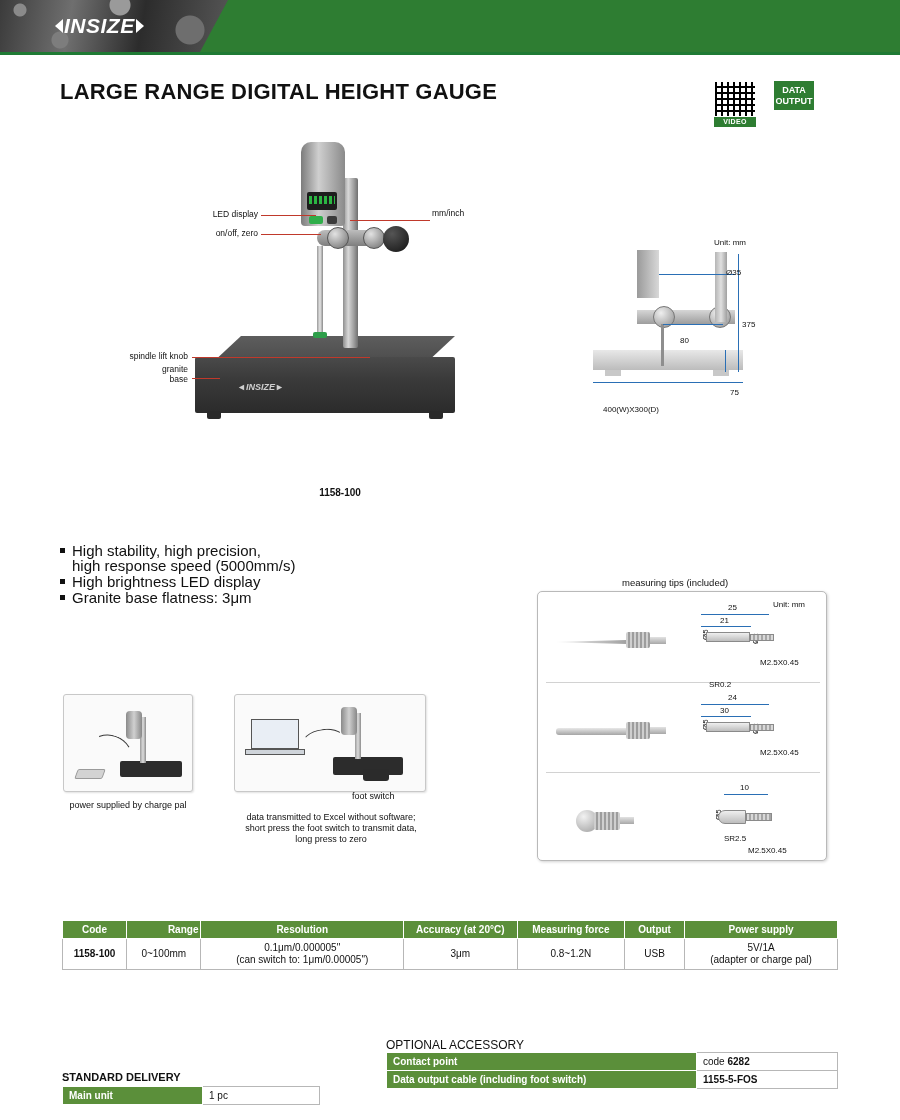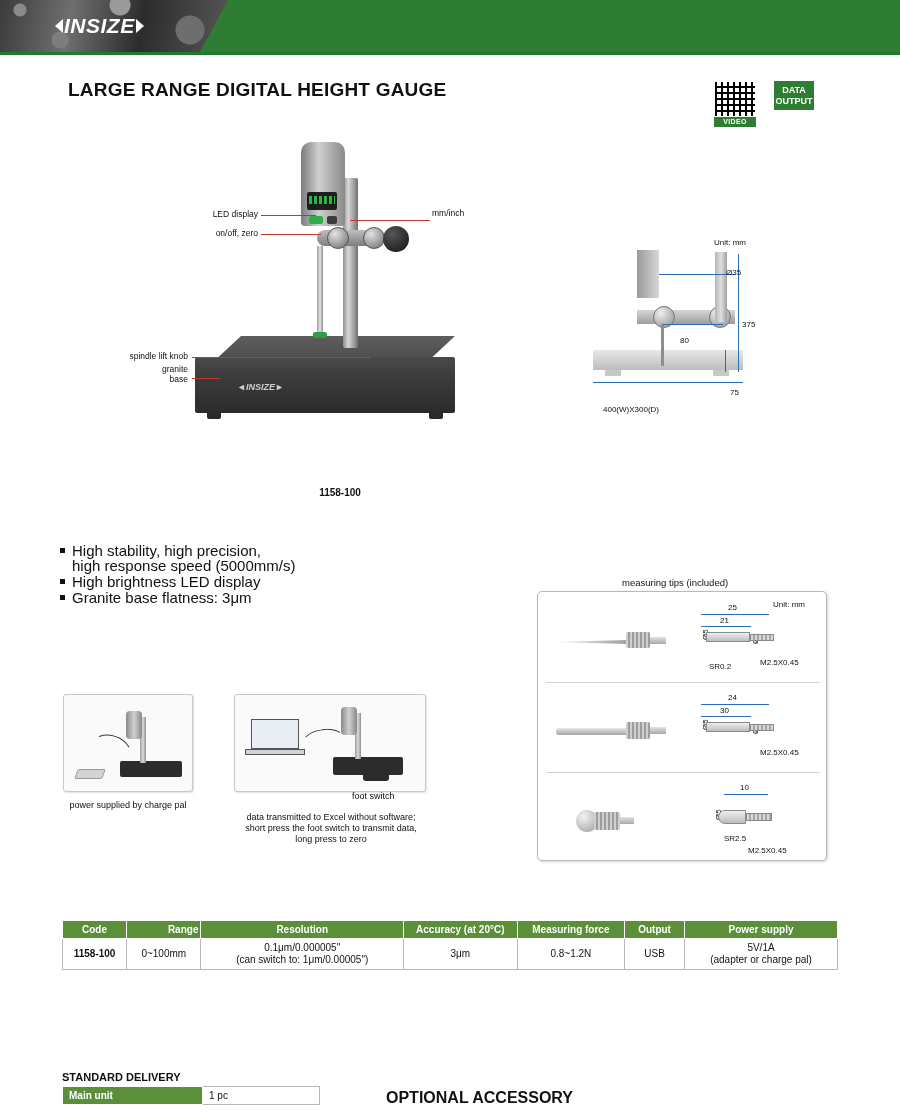--- a/index.html
+++ b/index.html
@@ -46,22 +46,22 @@
     position:absolute; left:200px; top:0; width:700px; height:52px;
     background:#2e7d32;
     clip-path:polygon(28px 0, 700px 0, 700px 52px, 0 52px);
   }
   .header-rule {
     position:absolute; left:0; top:52px; width:900px; height:3px; background:#1f7a34;
   }
 
   
   .page-title {
-    position:absolute; left:68px; top:79px;
-    font-size:19px; font-weight:bold; letter-spacing:0.2px;
+    position:absolute; left:60px; top:79px;
+    font-size:22px; font-weight:bold; letter-spacing:0.2px;
     color:#111;
   }
 
   
   .qr-wrap { position:absolute; left:714px; top:81px; width:42px; }
   .qr-code {
     width:42px;height:36px;
     background-image:
       linear-gradient(90deg,#000 2px,transparent 2px),
       linear-gradient(0deg,#000 2px,transparent 2px);
@@ -220,21 +220,21 @@
   .sd-table {
     position:absolute; left:62px; top:1086px; width:258px; border-collapse:collapse; font-size:10px;
   }
   .sd-table th {
     background:#5b8f3a; color:#fff; text-align:left; padding:3px 6px; font-size:10px;
     border:1px solid #fff; width:140px;
   }
   .sd-table td { border:1px solid #b7b7b7; padding:3px 6px; background:#fff; }
 
   
-  .oa-title { position:absolute; left:386px; top:1089px; font-size:16px; font-weight:bold; }
+  .oa-title { position:absolute; left:386px; top:1038px; font-size:12px; font-weight:normal; }
   .oa-table {
     position:absolute; left:386px; top:1052px; width:452px; border-collapse:collapse; font-size:10px;
   }
   .oa-table td {
     border:1px solid #b7b7b7; padding:3px 6px; font-size:10px;
   }
   .oa-table td.name {
     background:#5b8f3a; color:#fff; font-weight:bold; width:310px; border-color:#fff;
   }
   .oa-table td.val { background:#fff; }
@@ -360,21 +360,21 @@
     <div style="position:absolute; left:18px; top:48px; width:72px; height:4px; background:linear-gradient(90deg,#f2f2f2,#9f9f9f); clip-path:polygon(0 2px,70px 0,70px 4px);"></div>
     <div style="position:absolute; left:88px; top:40px; width:24px; height:16px; background:repeating-linear-gradient(90deg,#cfcfcf 0 2px,#9d9d9d 2px 4px); border-radius:2px;"></div>
     <div style="position:absolute; left:112px; top:45px; width:16px; height:7px; background:linear-gradient(180deg,#e2e2e2,#a8a8a8);"></div>
 
     <div class="dwg-line" style="left:163px; top:22px; width:68px; height:1px;"></div>
     <div class="dwg-line" style="left:163px; top:34px; width:50px; height:1px;"></div>
     <div class="dim-txt" style="left:190px; top:11px;">25</div>
     <div class="dim-txt" style="left:182px; top:24px;">21</div>
     <div class="dim-txt" style="left:163px; top:48px; transform:rotate(-90deg); transform-origin:left top;">Ø5</div>
     <div class="dim-txt" style="left:213px; top:52px; transform:rotate(-90deg); transform-origin:left top;">Ø2</div>
-    <div class="dim-txt" style="left:163px; top:70px;padding-left:8px;">SR0.2</div>
+    <div class="dim-txt" style="left:163px; top:88px;padding-left:8px;">SR0.2</div>
     <div class="dim-txt" style="left:222px; top:66px;">M2.5X0.45</div>
 
     <div style="position:absolute; left:168px; top:40px; width:44px; height:10px; background:linear-gradient(180deg,#efefef,#bdbdbd); border:1px solid #8a8a8a;"></div>
     <div style="position:absolute; left:212px; top:42px; width:24px; height:7px; background:repeating-linear-gradient(90deg,#d9d9d9 0 2px,#a6a6a6 2px 4px); border:1px solid #8a8a8a;"></div>
   </div>
 
   <div class="tips-row" style="top:90px;">
     <div style="position:absolute; left:18px; top:46px; width:74px; height:7px; background:linear-gradient(180deg,#e8e8e8,#a5a5a5); border-radius:3px;"></div>
     <div style="position:absolute; left:88px; top:40px; width:24px; height:17px; background:repeating-linear-gradient(90deg,#cfcfcf 0 2px,#9d9d9d 2px 4px); border-radius:2px;"></div>
     <div style="position:absolute; left:112px; top:45px; width:16px; height:7px; background:linear-gradient(180deg,#e2e2e2,#a8a8a8);"></div>
@@ -455,20 +455,32 @@
         <span>5V/1A</span><br>
         <span>(adapter or charge pal)</span>
       </td>
     </tr>
   </tbody>
 </table>
 
 <div class="oa-title">OPTIONAL ACCESSORY</div>
 <table class="oa-table">
   <tbody>
+    <tr>
+      <td class="name">Contact point</td>
+      <td class="val">
+        <span>code </span><b>6282</b>
+      </td>
+    </tr>
+    <tr>
+      <td class="name">Data output cable (including foot switch)</td>
+      <td class="val">
+        <span></span><b>1155-5-FOS</b>
+      </td>
+    </tr>
   </tbody>
 </table>
 
 <div class="sd-title">STANDARD DELIVERY</div>
 <table class="sd-table">
   <tbody>
     <tr>
       <th>Main unit</th>
       <td>1 pc</td>
     </tr>

